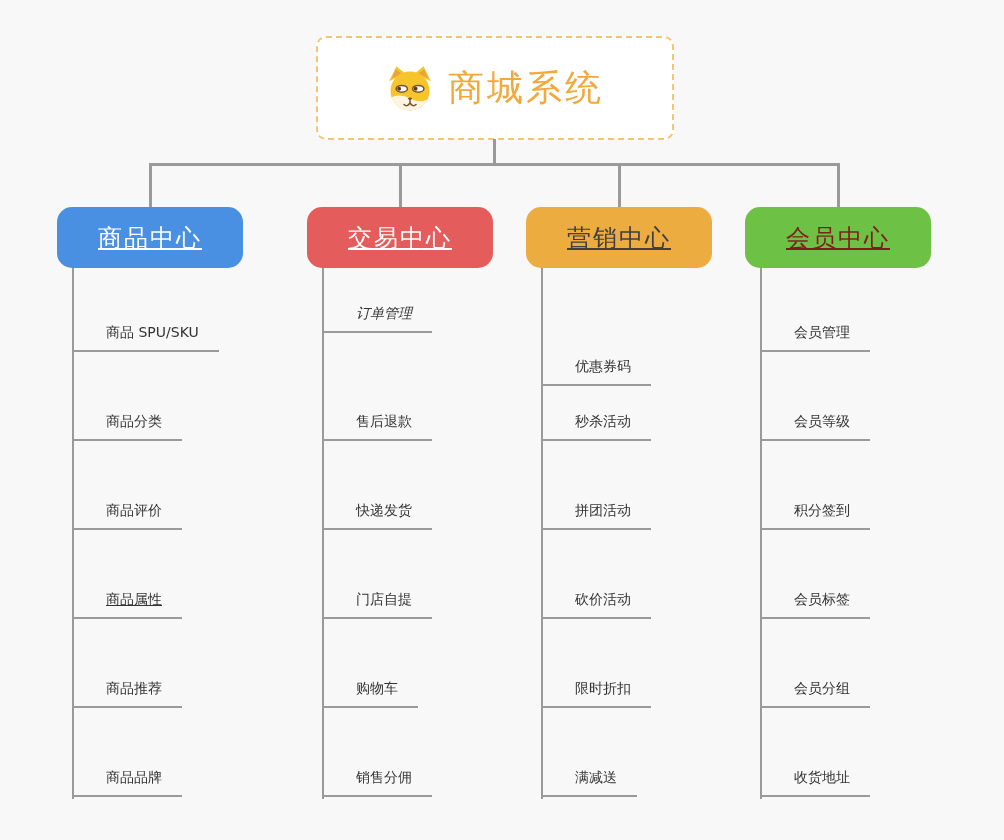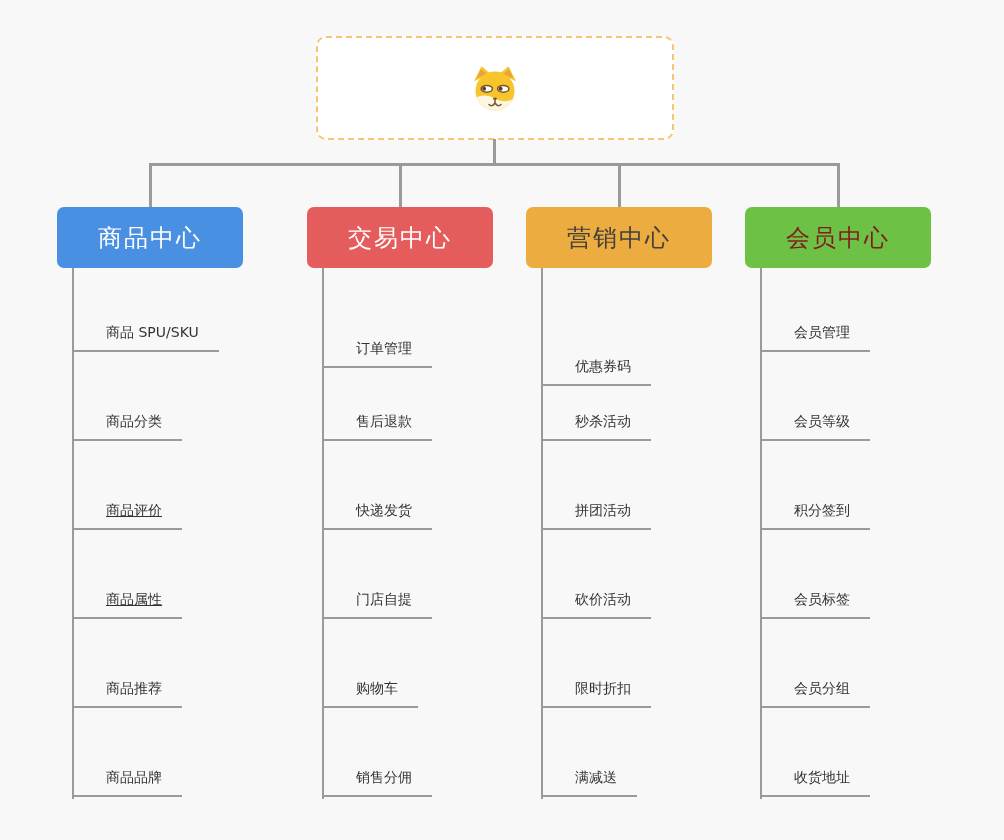--- a/index.html
+++ b/index.html
@@ -38,26 +38,27 @@
   .root-title {
     font-size: 36px;
     color: var(--root-text);
     letter-spacing: 3px;
     white-space: nowrap;
   }
   .branch-header {
     position: absolute;
     top: 207px;
     width: 186px; height: 61px;
-    border-radius: 7px;
+    border-radius: 15px;
     display: flex; align-items: center; justify-content: center;
     color: #ffffff;
     font-size: 24px;
     letter-spacing: 2px;
     cursor: default;
+    text-decoration: underline;
   }
   .vline { top: 268px; width: 2px; height: 531px; }
   .child-item {
     position: absolute;
     padding: 0 20px 5px 34px;
     font-size: 14px;
     line-height: 26px;
     color: var(--child-text);
     border-bottom: 2px solid var(--connector);
     white-space: nowrap;
@@ -84,49 +85,50 @@
           <path d="M4,46 Q18,38 32,46 Q46,54 62,44 L62,64 L4,64 Z" fill="#FCF5E1"></path>
         </g>
         <ellipse cx="21" cy="33" rx="7.5" ry="4.5" fill="#FFFFFF" stroke="#7A5230" stroke-width="2"></ellipse>
         <ellipse cx="43" cy="33" rx="7.5" ry="4.5" fill="#FFFFFF" stroke="#7A5230" stroke-width="2"></ellipse>
         <circle cx="17.5" cy="33" r="2.6" fill="#5B3A1E"></circle>
         <circle cx="39.5" cy="33" r="2.6" fill="#5B3A1E"></circle>
         <path d="M29,46 q3,-2.5 6,0 l-3,3 Z" fill="#7A5230"></path>
         <path d="M32,49 l0,3 M24,54 q4,4 8,-2 q4,6 8,2" fill="none" stroke="#7A5230" stroke-width="2" stroke-linecap="round"></path>
       </svg>
     </span>
+    <span class="root-title">商城系统</span>
   </div>
 
   <div class="line root-drop"></div>
   <div class="line bus"></div>
 
   <div id="branches">
       <div class="branch">
     <div class="line drop" style="left: 148.5px;"></div>
     <div class="branch-header" style="left: 57px; background: rgb(74, 144, 226); color: rgb(255, 255, 255);">
       <span class="branch-label">商品中心</span>
     </div>
     <div class="line vline" style="left: 72px;"></div>
     <div class="children">
           <div class="child-item" style="left: 72px; top: 319px;">商品 SPU/SKU</div>
           <div class="child-item" style="left: 72px; top: 408px;">商品分类</div>
-          <div class="child-item" style="left: 72px; top: 497px; text-decoration: underline;">商品评价</div>
+          <div class="child-item" style="left: 72px; top: 497px;">商品评价</div>
           <div class="child-item" style="left: 72px; top: 586px; text-decoration: underline;">商品属性</div>
           <div class="child-item" style="left: 72px; top: 675px;">商品推荐</div>
           <div class="child-item" style="left: 72px; top: 764px;">商品品牌</div>
         </div>
   </div>
       <div class="branch">
     <div class="line drop" style="left: 398.5px;"></div>
     <div class="branch-header" style="left: 307px; background: rgb(228, 92, 92); color: rgb(255, 255, 255);">
       <span class="branch-label">交易中心</span>
     </div>
     <div class="line vline" style="left: 322px;"></div>
     <div class="children">
-          <div class="child-item" style="left: 322px; top: 335px;">订单管理</div>
+          <div class="child-item" style="left: 322px; top: 300px; font-style: italic;">订单管理</div>
           <div class="child-item" style="left: 322px; top: 408px;">售后退款</div>
           <div class="child-item" style="left: 322px; top: 497px;">快递发货</div>
           <div class="child-item" style="left: 322px; top: 586px;">门店自提</div>
           <div class="child-item" style="left: 322px; top: 675px;">购物车</div>
           <div class="child-item" style="left: 322px; top: 764px;">销售分佣</div>
         </div>
   </div>
       <div class="branch">
     <div class="line drop" style="left: 617.5px;"></div>
     <div class="branch-header" style="left: 526px; background: rgb(236, 172, 63); color: #404040;">

